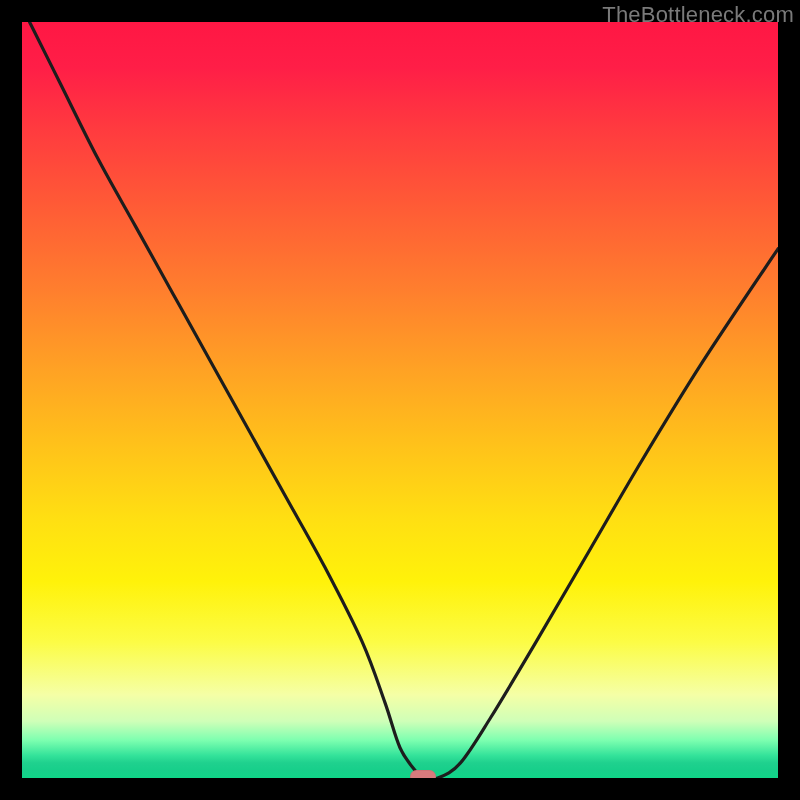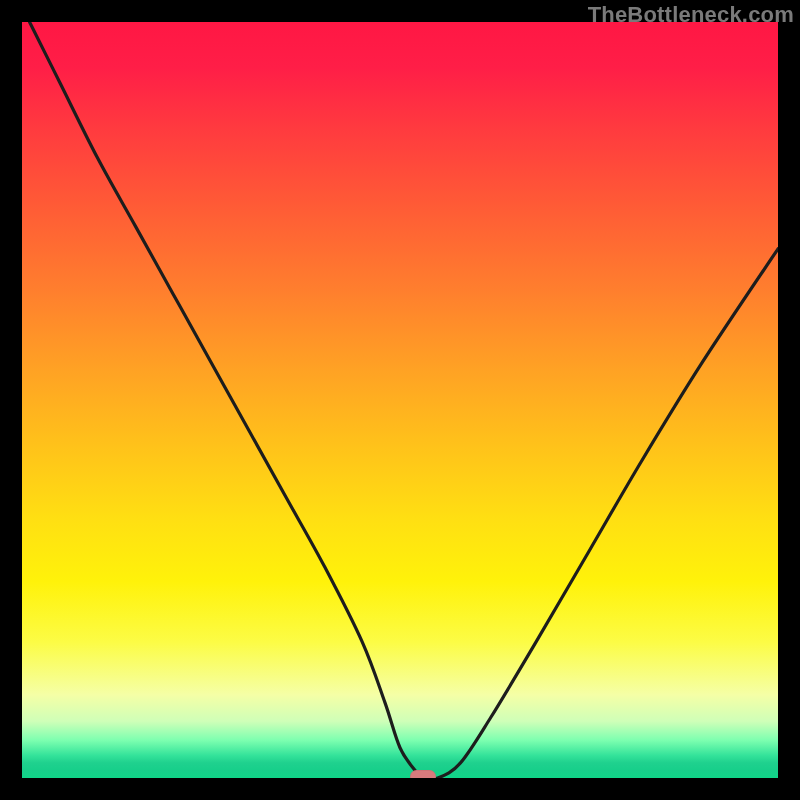--- a/index.html
+++ b/index.html
@@ -16,21 +16,21 @@
     width: 800px;
     height: 800px;
     background: #000;
   }
   .watermark {
     position: absolute;
     top: 2px;
     right: 6px;
     color: #7a7a7a;
     font-size: 22px;
-    font-weight: 700;
+    font-weight: 400;
     letter-spacing: 0.2px;
     z-index: 30;
     user-select: none;
   }
   .plot {
     position: absolute;
     left: 22px;
     top: 22px;
     width: 756px;
     height: 756px;

